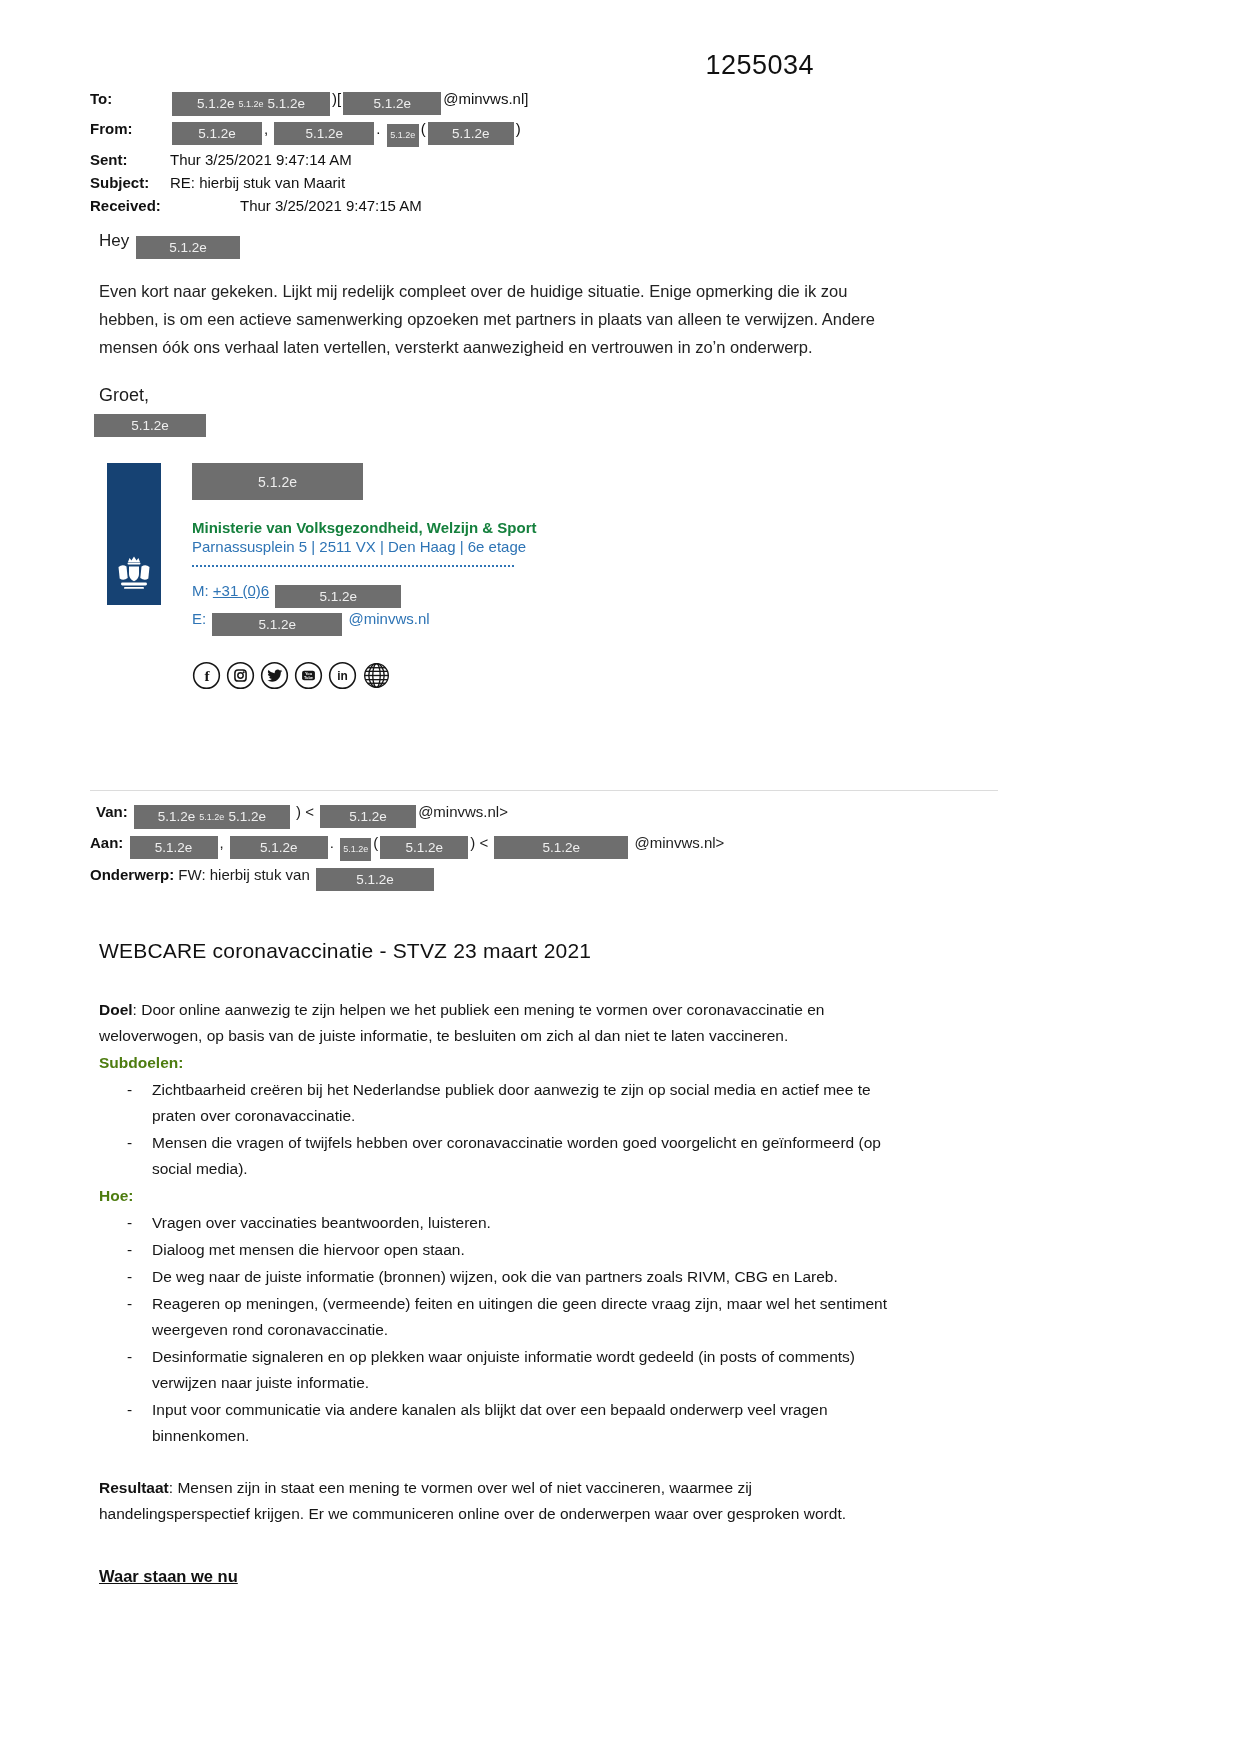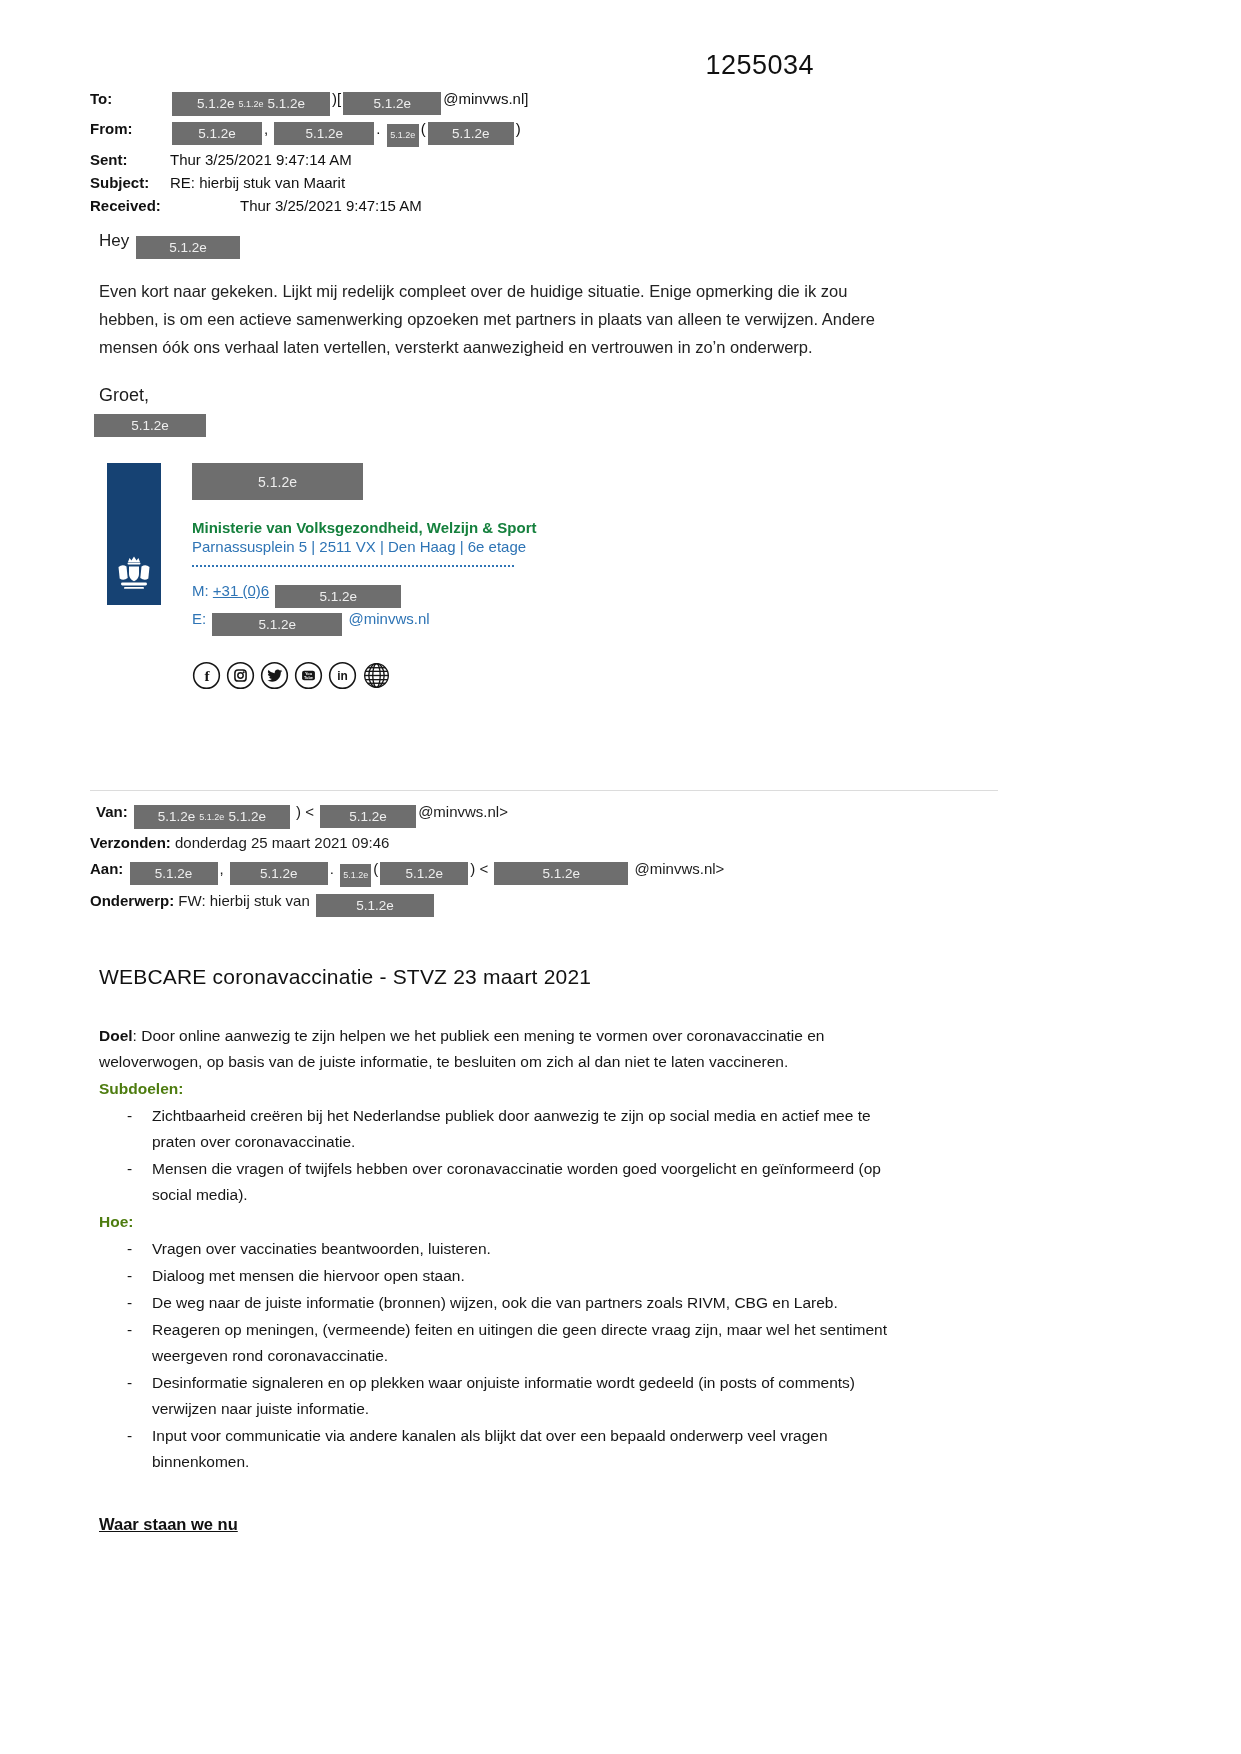--- a/index.html
+++ b/index.html
@@ -196,23 +196,20 @@
     </div>
 
     <div class="divider"></div>
 
     <div class="fwd">
       <div class="fwd-row van">
         <b>Van:</b>
         <span><span class="redact" style="min-width: 116px;"><span>5.1.2e</span><span class="r3-mid">5.1.2e</span><span>5.1.2e</span></span><span class="tok"> ) &lt; </span><span class="redact" style="min-width: 56px;">5.1.2e</span><span class="tok">@minvws.nl&gt;</span></span>
       </div>
       <div class="fwd-row">
-        <b>Verzonden:</b><span> donderdag 25 maart 2021 09:46</span>
-      </div>
-      <div class="fwd-row">
         <b>Aan:</b>
         <span><span class="redact" style="min-width: 48px;">5.1.2e</span><span class="tok">, </span><span class="redact" style="min-width: 58px;">5.1.2e</span><span class="tok">. </span><span class="redact redact-tiny" style="min-width: 24px;">5.1.2e</span><span class="tok">(</span><span class="redact" style="min-width: 48px;">5.1.2e</span><span class="tok">) &lt; </span><span class="redact" style="min-width: 94px;">5.1.2e</span><span class="tok"> @minvws.nl&gt;</span></span>
       </div>
       <div class="fwd-row">
         <b>Onderwerp:</b><span><span class="tok"> FW: hierbij stuk van </span><span class="redact" style="min-width: 78px;">5.1.2e</span></span>
       </div>
     </div>
 
     <div class="memo">
       <div class="memo-title">WEBCARE coronavaccinatie - STVZ 23 maart 2021</div>
@@ -238,18 +235,21 @@
 
           <li><span class="dash">-</span><span>De weg naar de juiste informatie (bronnen) wijzen, ook die van partners zoals RIVM, CBG en Lareb.</span></li>
 
           <li><span class="dash">-</span><span>Reageren op meningen, (vermeende) feiten en uitingen die geen directe vraag zijn, maar wel het sentiment weergeven rond coronavaccinatie.</span></li>
 
           <li><span class="dash">-</span><span>Desinformatie signaleren en op plekken waar onjuiste informatie wordt gedeeld (in posts of comments) verwijzen naar juiste informatie.</span></li>
 
           <li><span class="dash">-</span><span>Input voor communicatie via andere kanalen als blijkt dat over een bepaald onderwerp veel vragen binnenkomen.</span></li>
         </ul>
 
+      <div class="memo-para memo-res">
+        <b>Resultaat</b><span>: Mensen zijn in staat een mening te vormen over wel of niet vaccineren, waarmee zij handelingsperspectief krijgen. Er we communiceren online over de onderwerpen waar over gesproken wordt.</span>
+      </div>
 
       <div class="memo-closing">Waar staan we nu</div>
     </div>
 
   </div>
 </div>
 
 </body></html>

